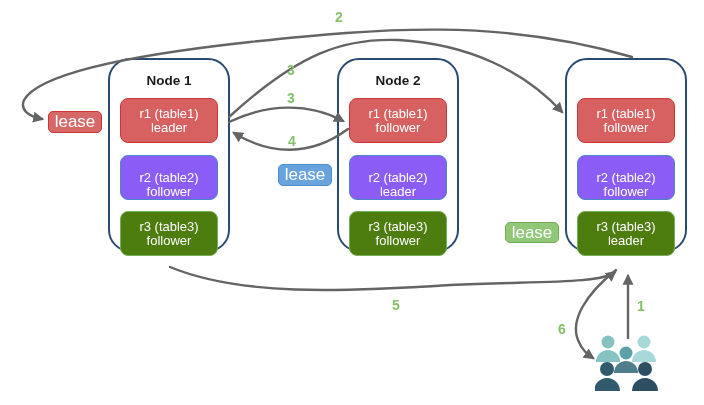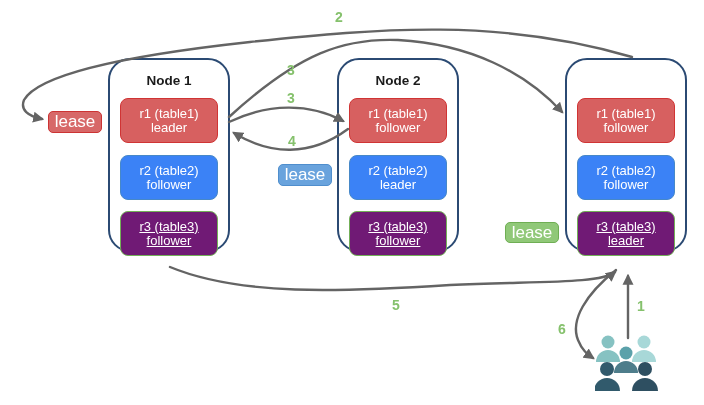--- a/index.html
+++ b/index.html
@@ -16,22 +16,22 @@
     position:absolute;top:13px;left:0;width:100%;text-align:center;
     font-weight:bold;font-size:13.5px;color:#1b1b1b;
   }
   .replica{
     position:absolute;left:10px;width:98px;height:45px;box-sizing:border-box;
     border-radius:8px;border:1.5px solid;color:#fff;font-size:13px;line-height:14px;
     display:flex;flex-direction:column;align-items:center;justify-content:center;text-align:center;
   }
   .r-top{top:38px}.r-mid{top:95px}.r-bot{top:151px}
   .red{background:#d76060;border-color:#d03434;}
-  .blue{background:#3b82f6;border-color:#4788c8;}
-  .green{background:#701a75;border-color:#73b058;text-decoration:underline;}
+  .blue{background:#8b5cf6;border-color:#4788c8;justify-content:flex-end;}
+  .green{background:#4d7c0f;border-color:#73b058;}
   
   .lease{
     position:absolute;width:54px;height:22px;box-sizing:border-box;border-radius:5px;
     border:1px solid;color:#fff;font-size:17px;z-index:3;
     display:flex;align-items:center;justify-content:center;
   }
   .lease-red{left:48px;top:111px;background:#d76868;border-color:#cc3333;}
   .lease-blue{left:278px;top:164px;background:#69a3dd;border-color:#4f8ecd;}
   .lease-green{left:505px;top:222px;height:21px;background:#90c878;border-color:#6fae54;}
   

